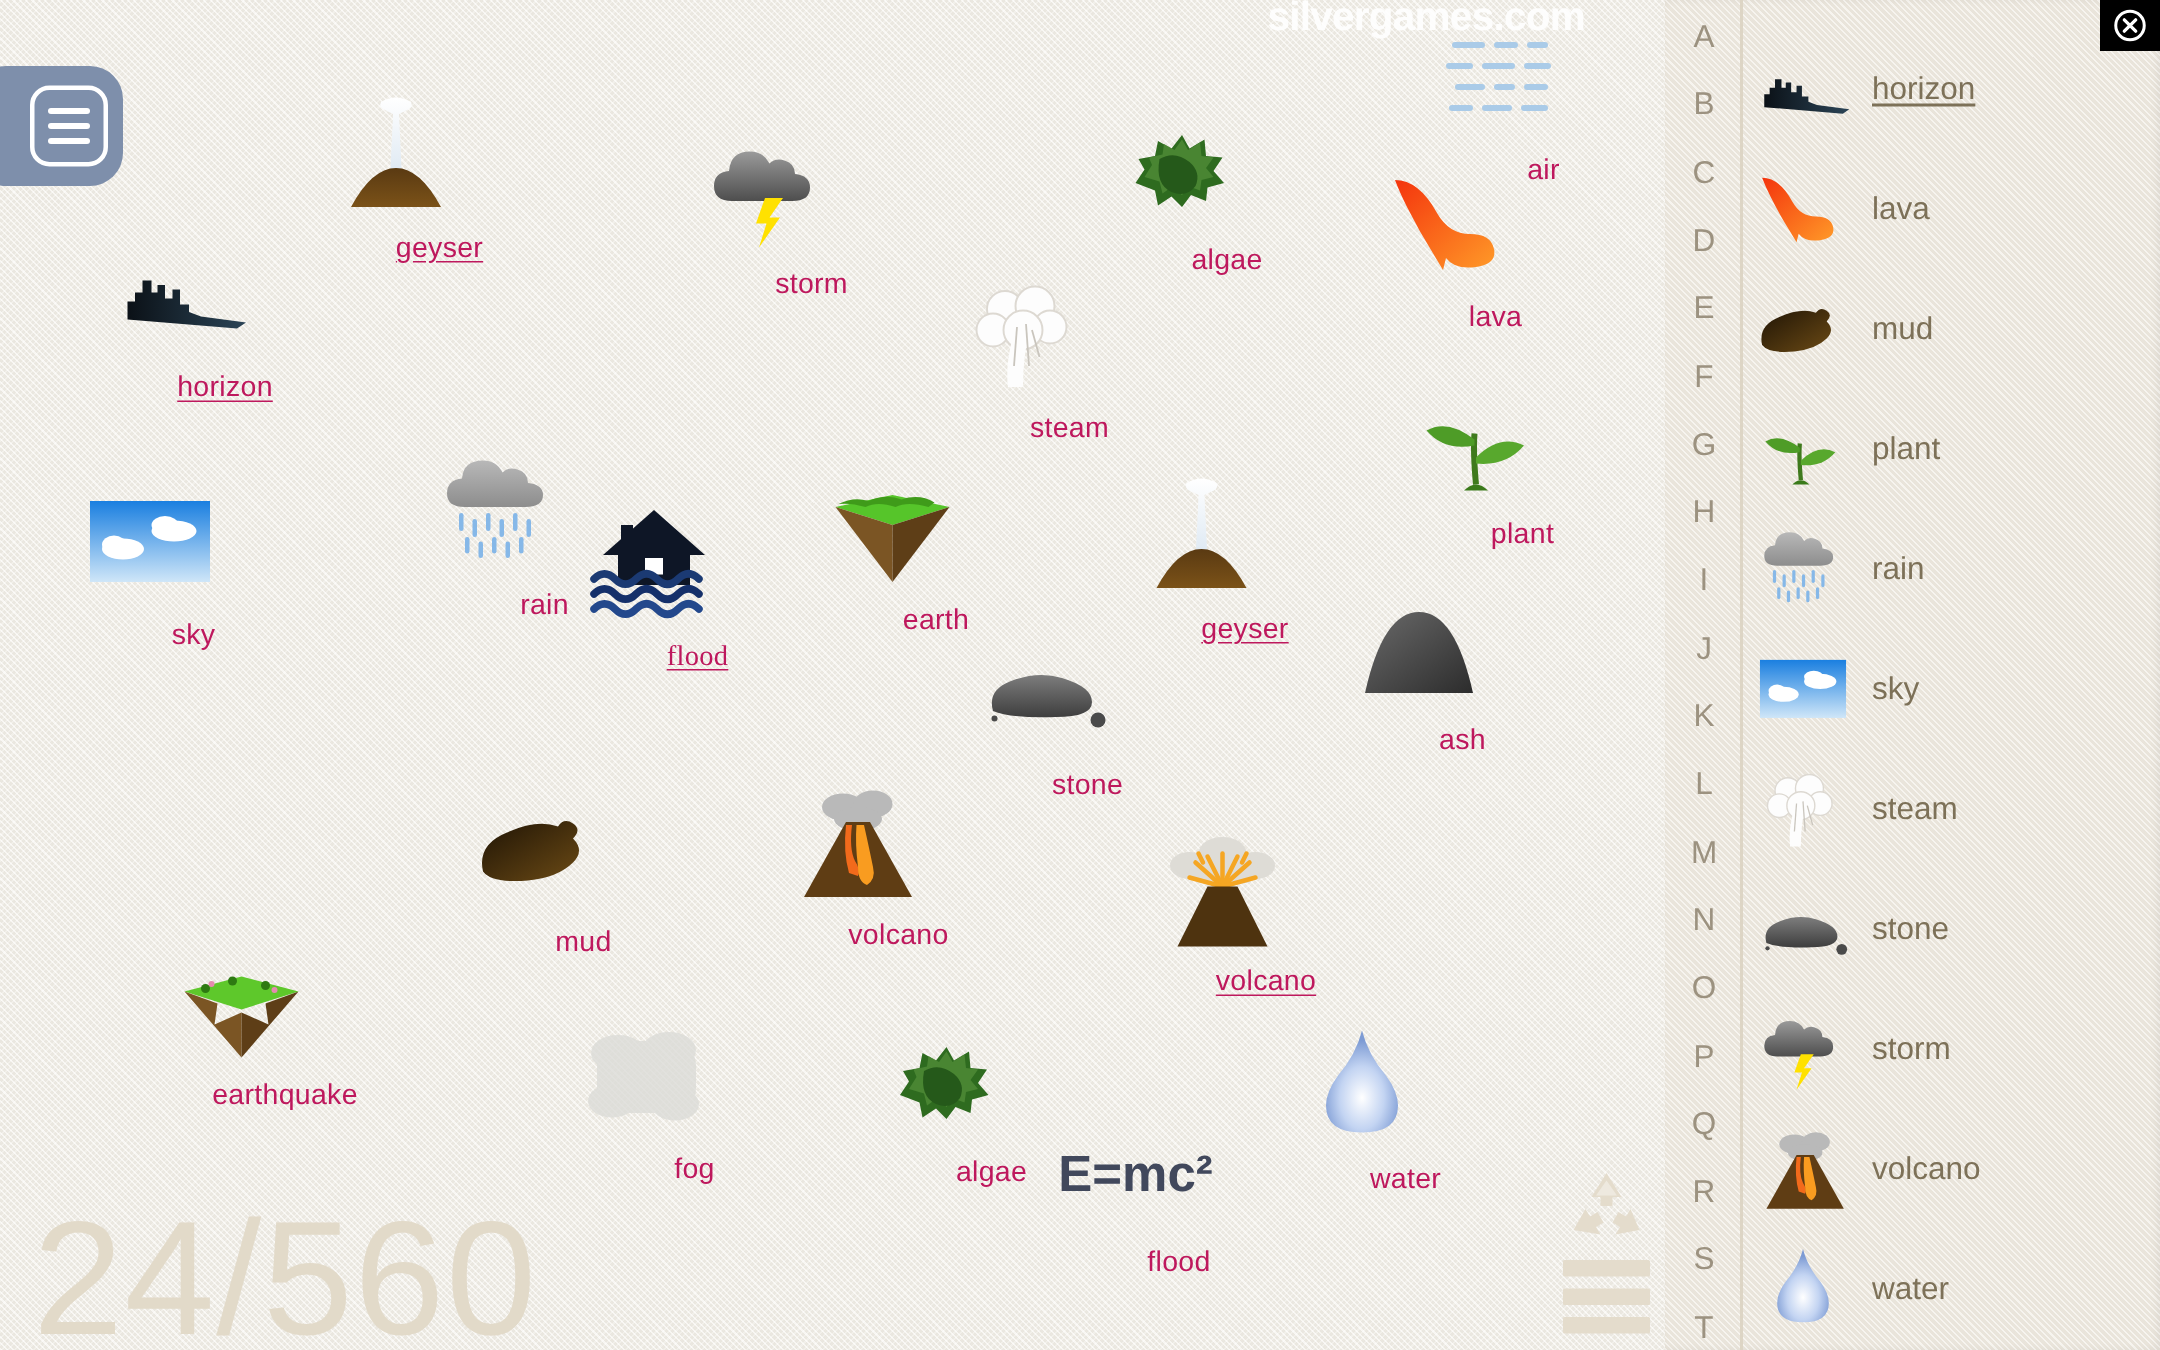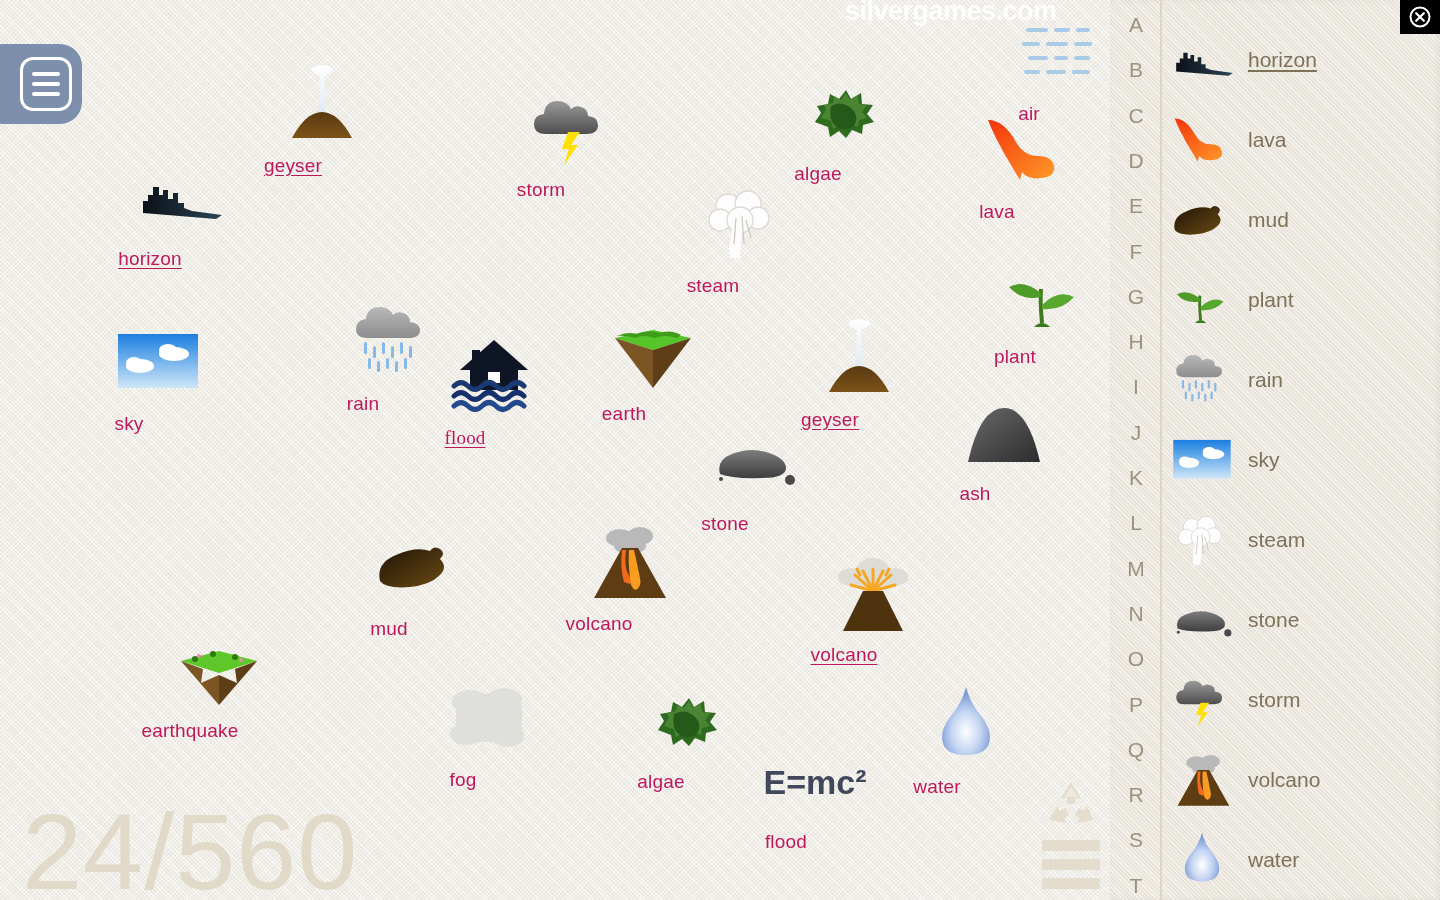--- a/index.html
+++ b/index.html
@@ -32,21 +32,21 @@
     margin-left: -75px;
     text-align: center;
     cursor: pointer;
     user-select: none;
   }
   .item .art {
     height: 88px;
     position: relative;
     display: flex;
     align-items: flex-end;
-    justify-content: flex-end;
+    justify-content: flex-start;
   }
   .item .art svg { display: block; overflow: visible; }
   .item .lbl {
     margin-top: 5px;
     font-size: 19px;
     color: #be185d;
     letter-spacing: .2px;
     white-space: nowrap;
   }
   .item .lbl.new { text-decoration: underline; text-underline-offset: 3px; }

